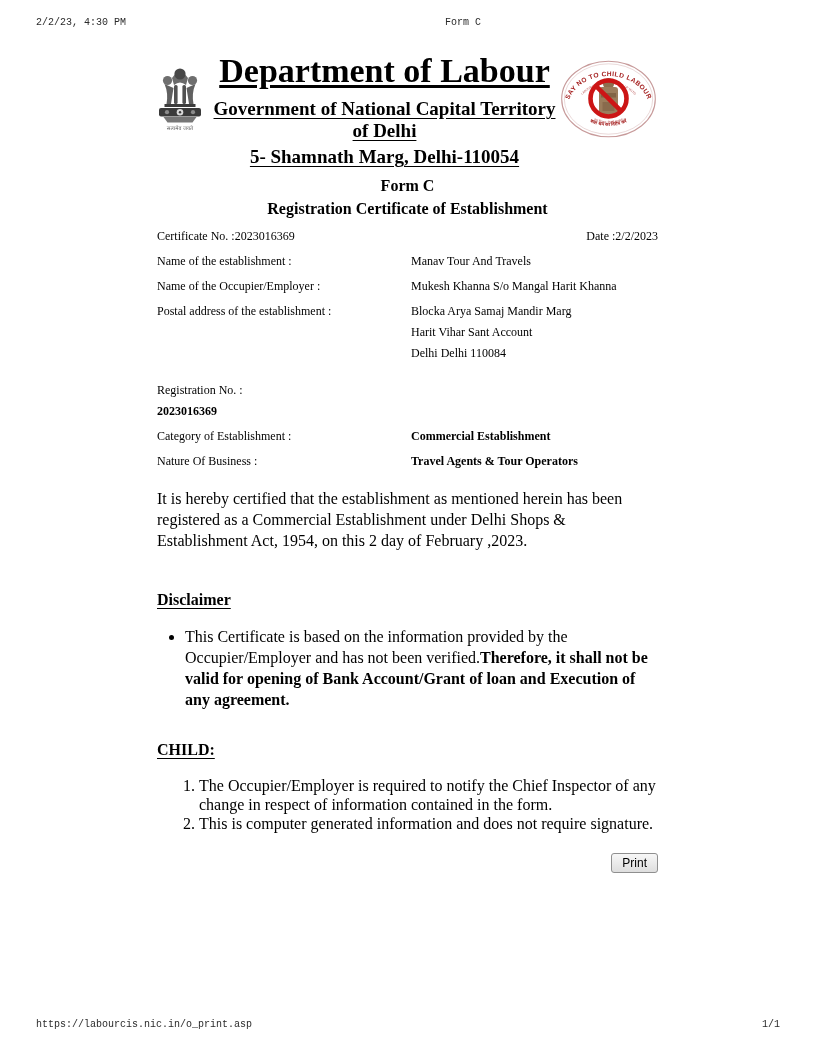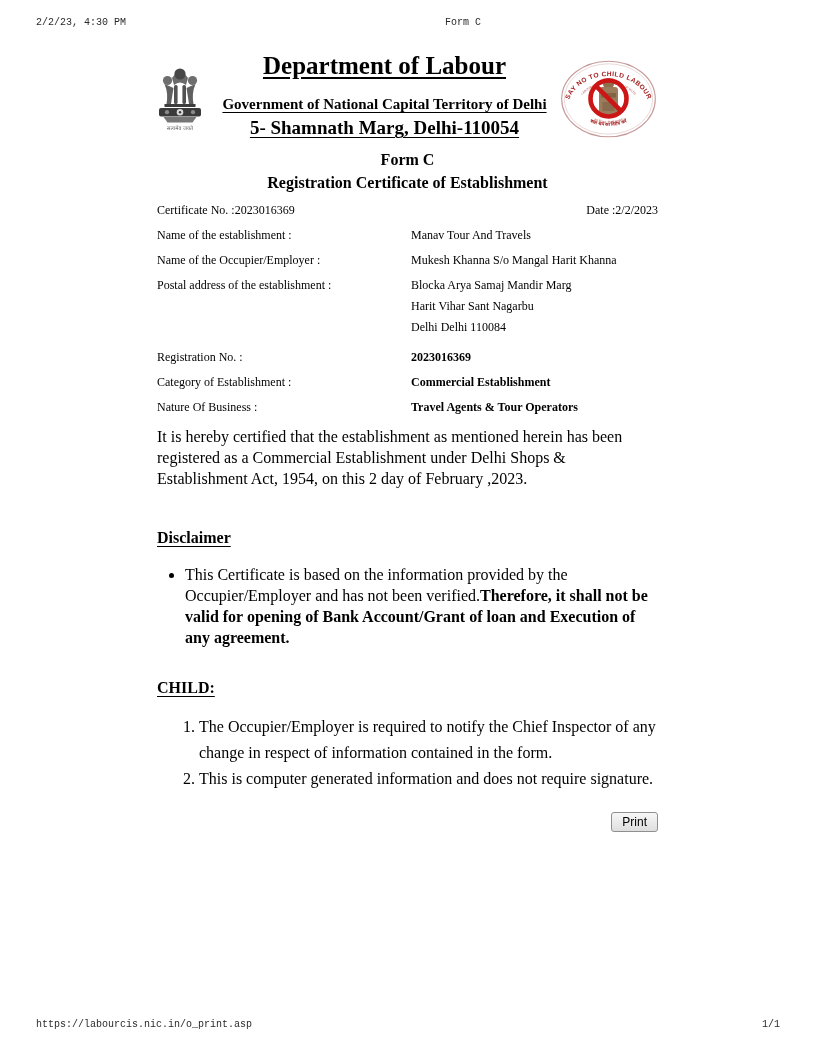--- a/index.html
+++ b/index.html
@@ -19,55 +19,55 @@
 
   
   .content{position:absolute;left:157px;top:50px;width:501px;}
 
   
   .letterhead{display:flex;align-items:flex-start;}
   .emblem-cell{width:52px;padding-top:14px;flex:0 0 auto;}
   .head-center{flex:1 1 auto;text-align:center;padding:0 2px;}
   .logo-cell{width:98px;padding-top:10px;flex:0 0 auto;}
   .dept-title{
-    font-size:25px;font-weight:bold;margin:2px 0 4px 0;
+    font-size:34px;font-weight:bold;margin:2px 0 4px 0;
     text-decoration:underline;text-underline-offset:3px;
   }
   .govt-line{
-    font-size:15px;font-weight:bold;margin:16px auto 4px auto;max-width:352px;
+    font-size:19px;font-weight:bold;margin:8px auto 4px auto;max-width:352px;
     text-decoration:underline;text-underline-offset:3px;line-height:1.16;
   }
   .addr-line{
     font-size:19px;font-weight:bold;margin:2px 0 0 0;
     text-decoration:underline;text-underline-offset:3px;
   }
 
   
   .form-title{font-size:16px;font-weight:bold;text-align:center;margin-top:9px;}
   .cert-title{font-size:16px;font-weight:bold;text-align:center;margin-top:5px;}
 
   
   .cert-table{margin-top:6px;font-size:12px;line-height:21px;}
   .trow{display:flex;padding:2px 0;}
   .tlabel{width:254px;flex:0 0 auto;}
   .tvalue{flex:1 1 auto;}
   .tvalue.bold{font-weight:bold;}
   .trow-certno{display:flex;justify-content:space-between;padding:2px 0;}
-  .group-gap{margin-top:5px;}
-
-  .certified-para{font-size:16px;line-height:21px;margin-top:6px;}
+  .group-gap{margin-top:12px;flex-direction:column;}
+
+  .certified-para{font-size:16px;line-height:21px;margin-top:14px;}
 
   .section-heading{
     font-size:16px;font-weight:bold;margin-top:40px;
     text-decoration:underline;text-underline-offset:3px;
   }
   .note-heading{margin-top:31px;}
 
   ul.disclaimer-list{margin:17px 0 0 0;padding-left:28px;font-size:16px;line-height:21px;}
-  ol.note-list{margin:17px 0 0 0;padding-left:42px;font-size:16px;line-height:26px;}
+  ol.note-list{margin:17px 0 0 0;padding-left:42px;font-size:16px;line-height:19px;}
   li{margin:0;}
 
   .print-row{text-align:right;margin-top:20px;}
   .print-btn{
     font-family:"Liberation Sans", sans-serif;font-size:12px;color:#000;
     background:linear-gradient(#f7f7f7,#dedede);
     border:1px solid #8f8f8f;border-radius:3px;padding:2px 10px;cursor:pointer;
   }
   svg text{font-family:"Liberation Sans", sans-serif;}
 </style>
@@ -157,21 +157,21 @@
 
     <div class="trow">
       <div class="tlabel">Name of the Occupier/Employer :</div>
       <div class="tvalue">Mukesh Khanna S/o Mangal Harit Khanna</div>
     </div>
 
     <div class="trow">
       <div class="tlabel">Postal address of the establishment :</div>
       <div class="tvalue">
         <div>Blocka Arya Samaj Mandir Marg</div>
-        <div>Harit Vihar Sant Nagarbu</div>
+        <div>Harit Vihar Sant Account</div>
         <div>Delhi Delhi 110084</div>
       </div>
     </div>
 
     <div class="trow group-gap">
       <div class="tlabel">Registration No. :</div>
       <div class="tvalue bold">2023016369</div>
     </div>
 
     <div class="trow">

